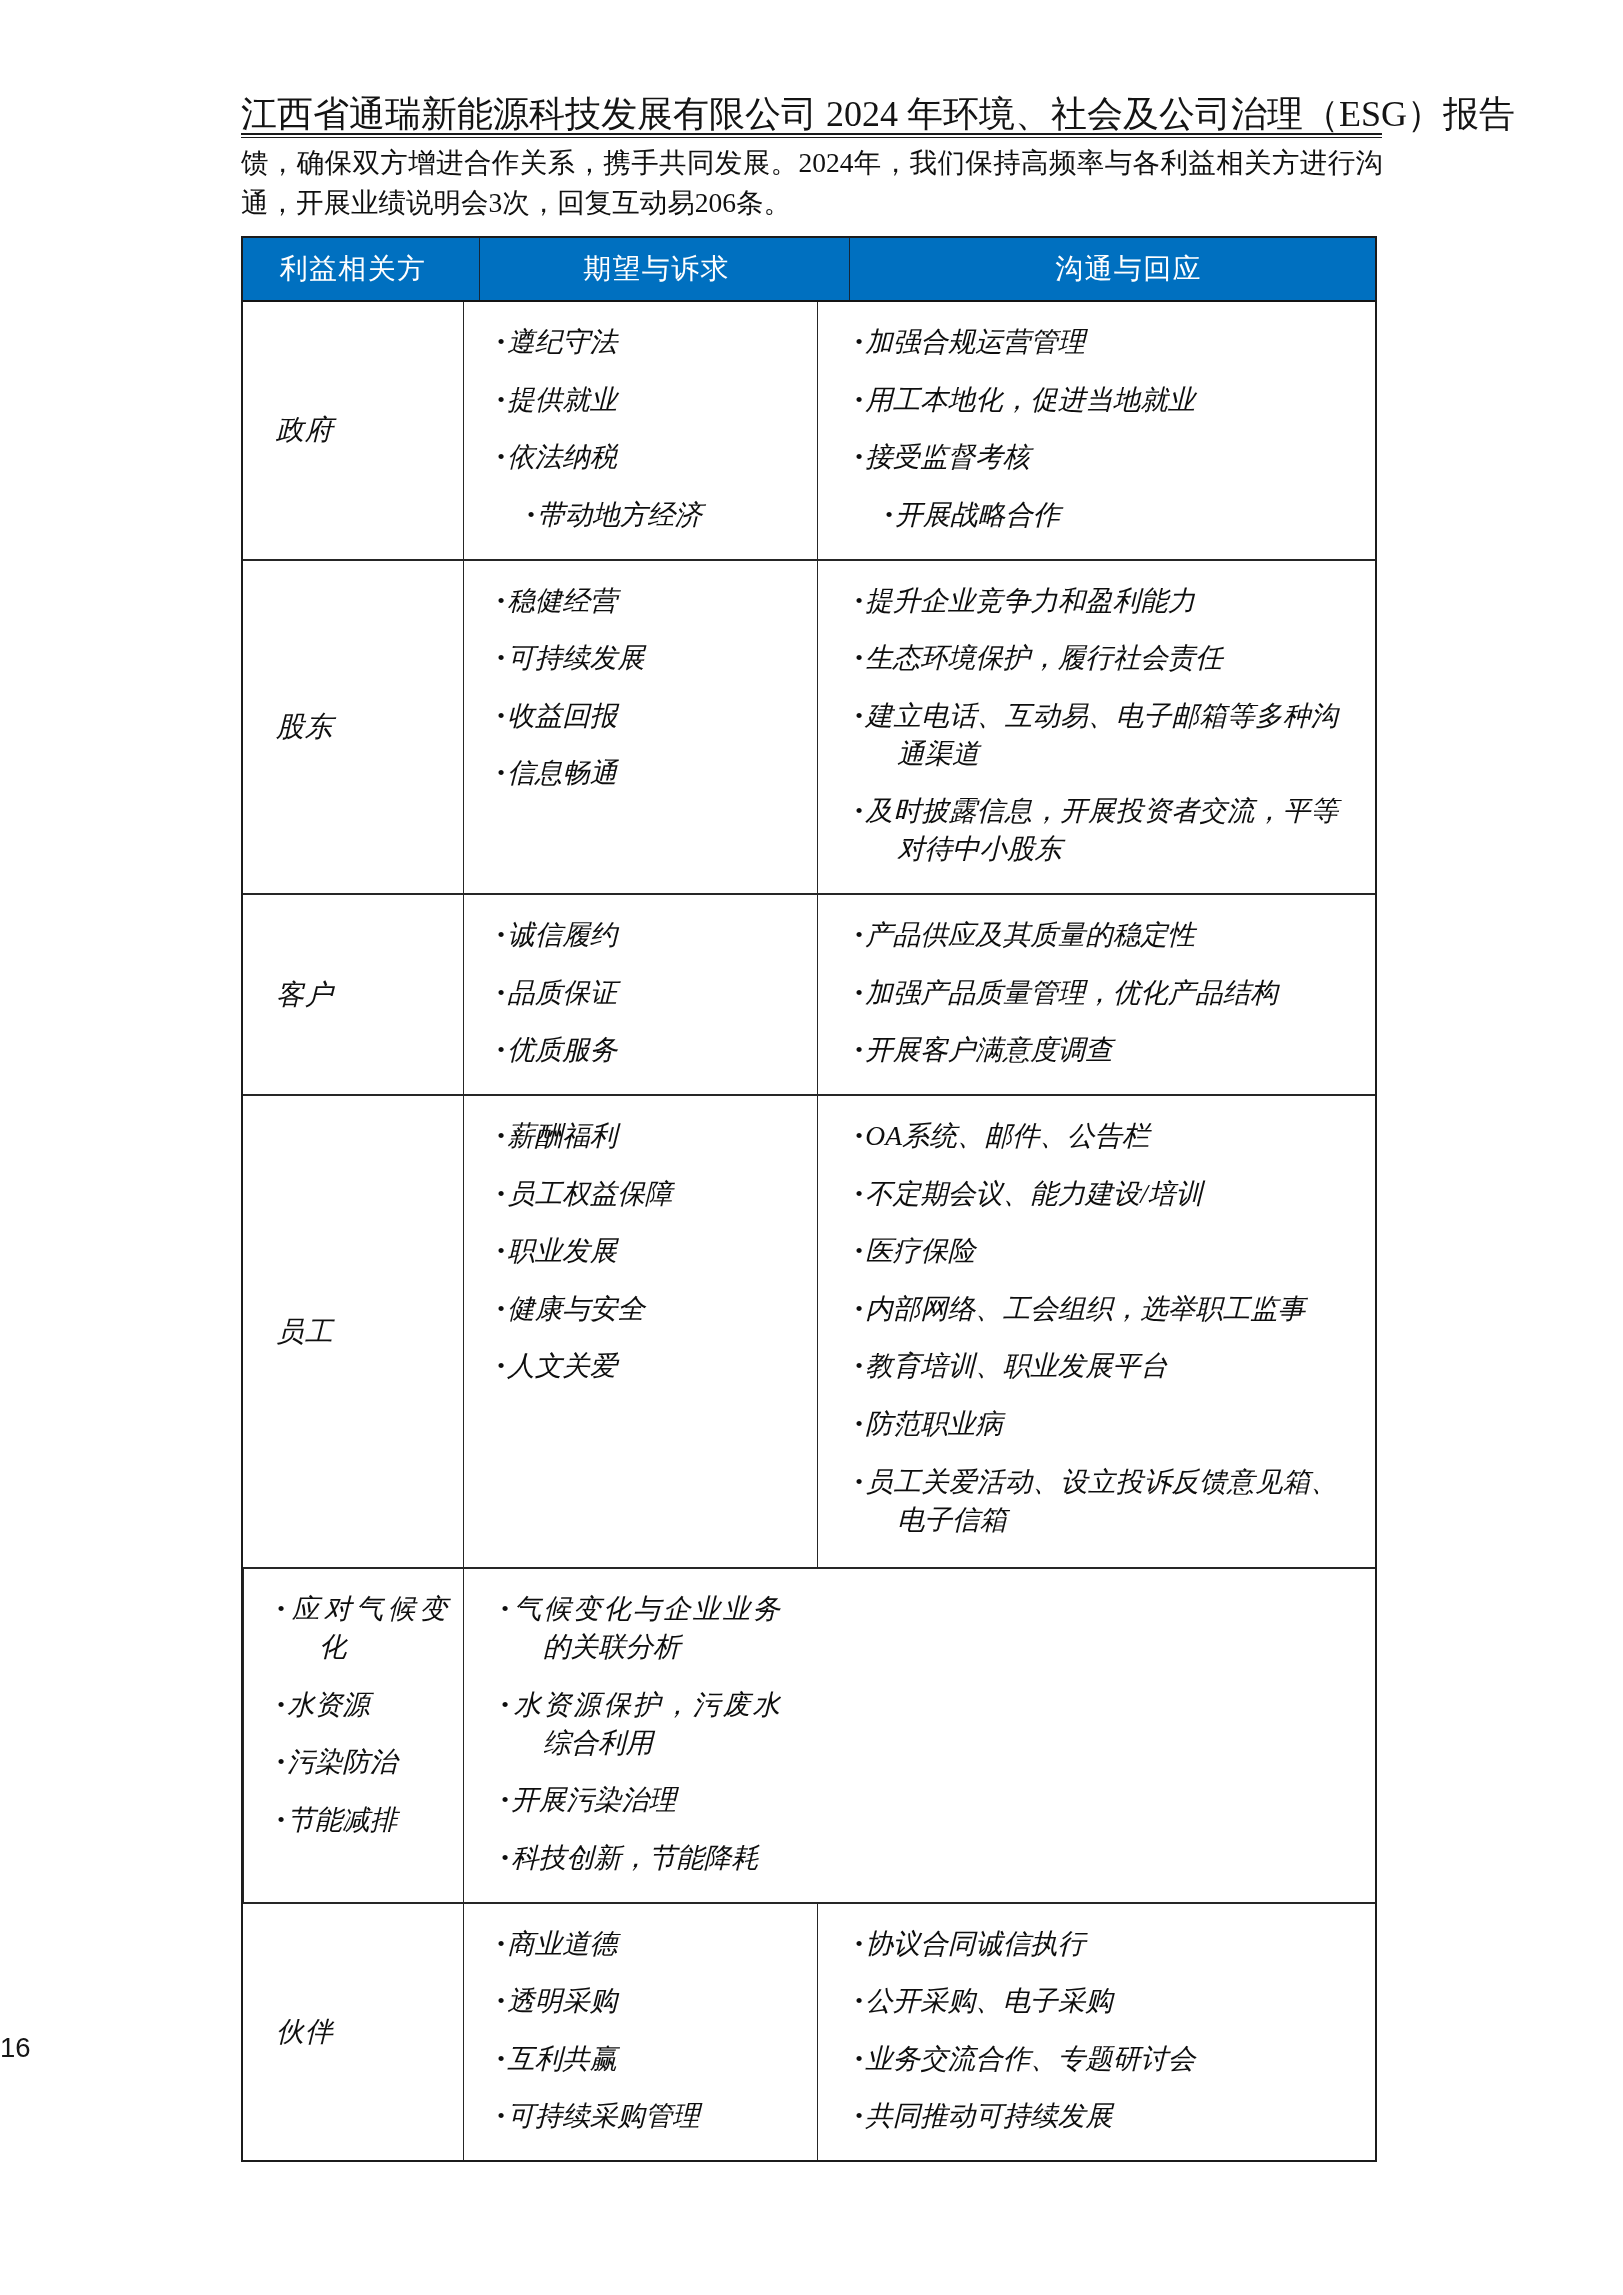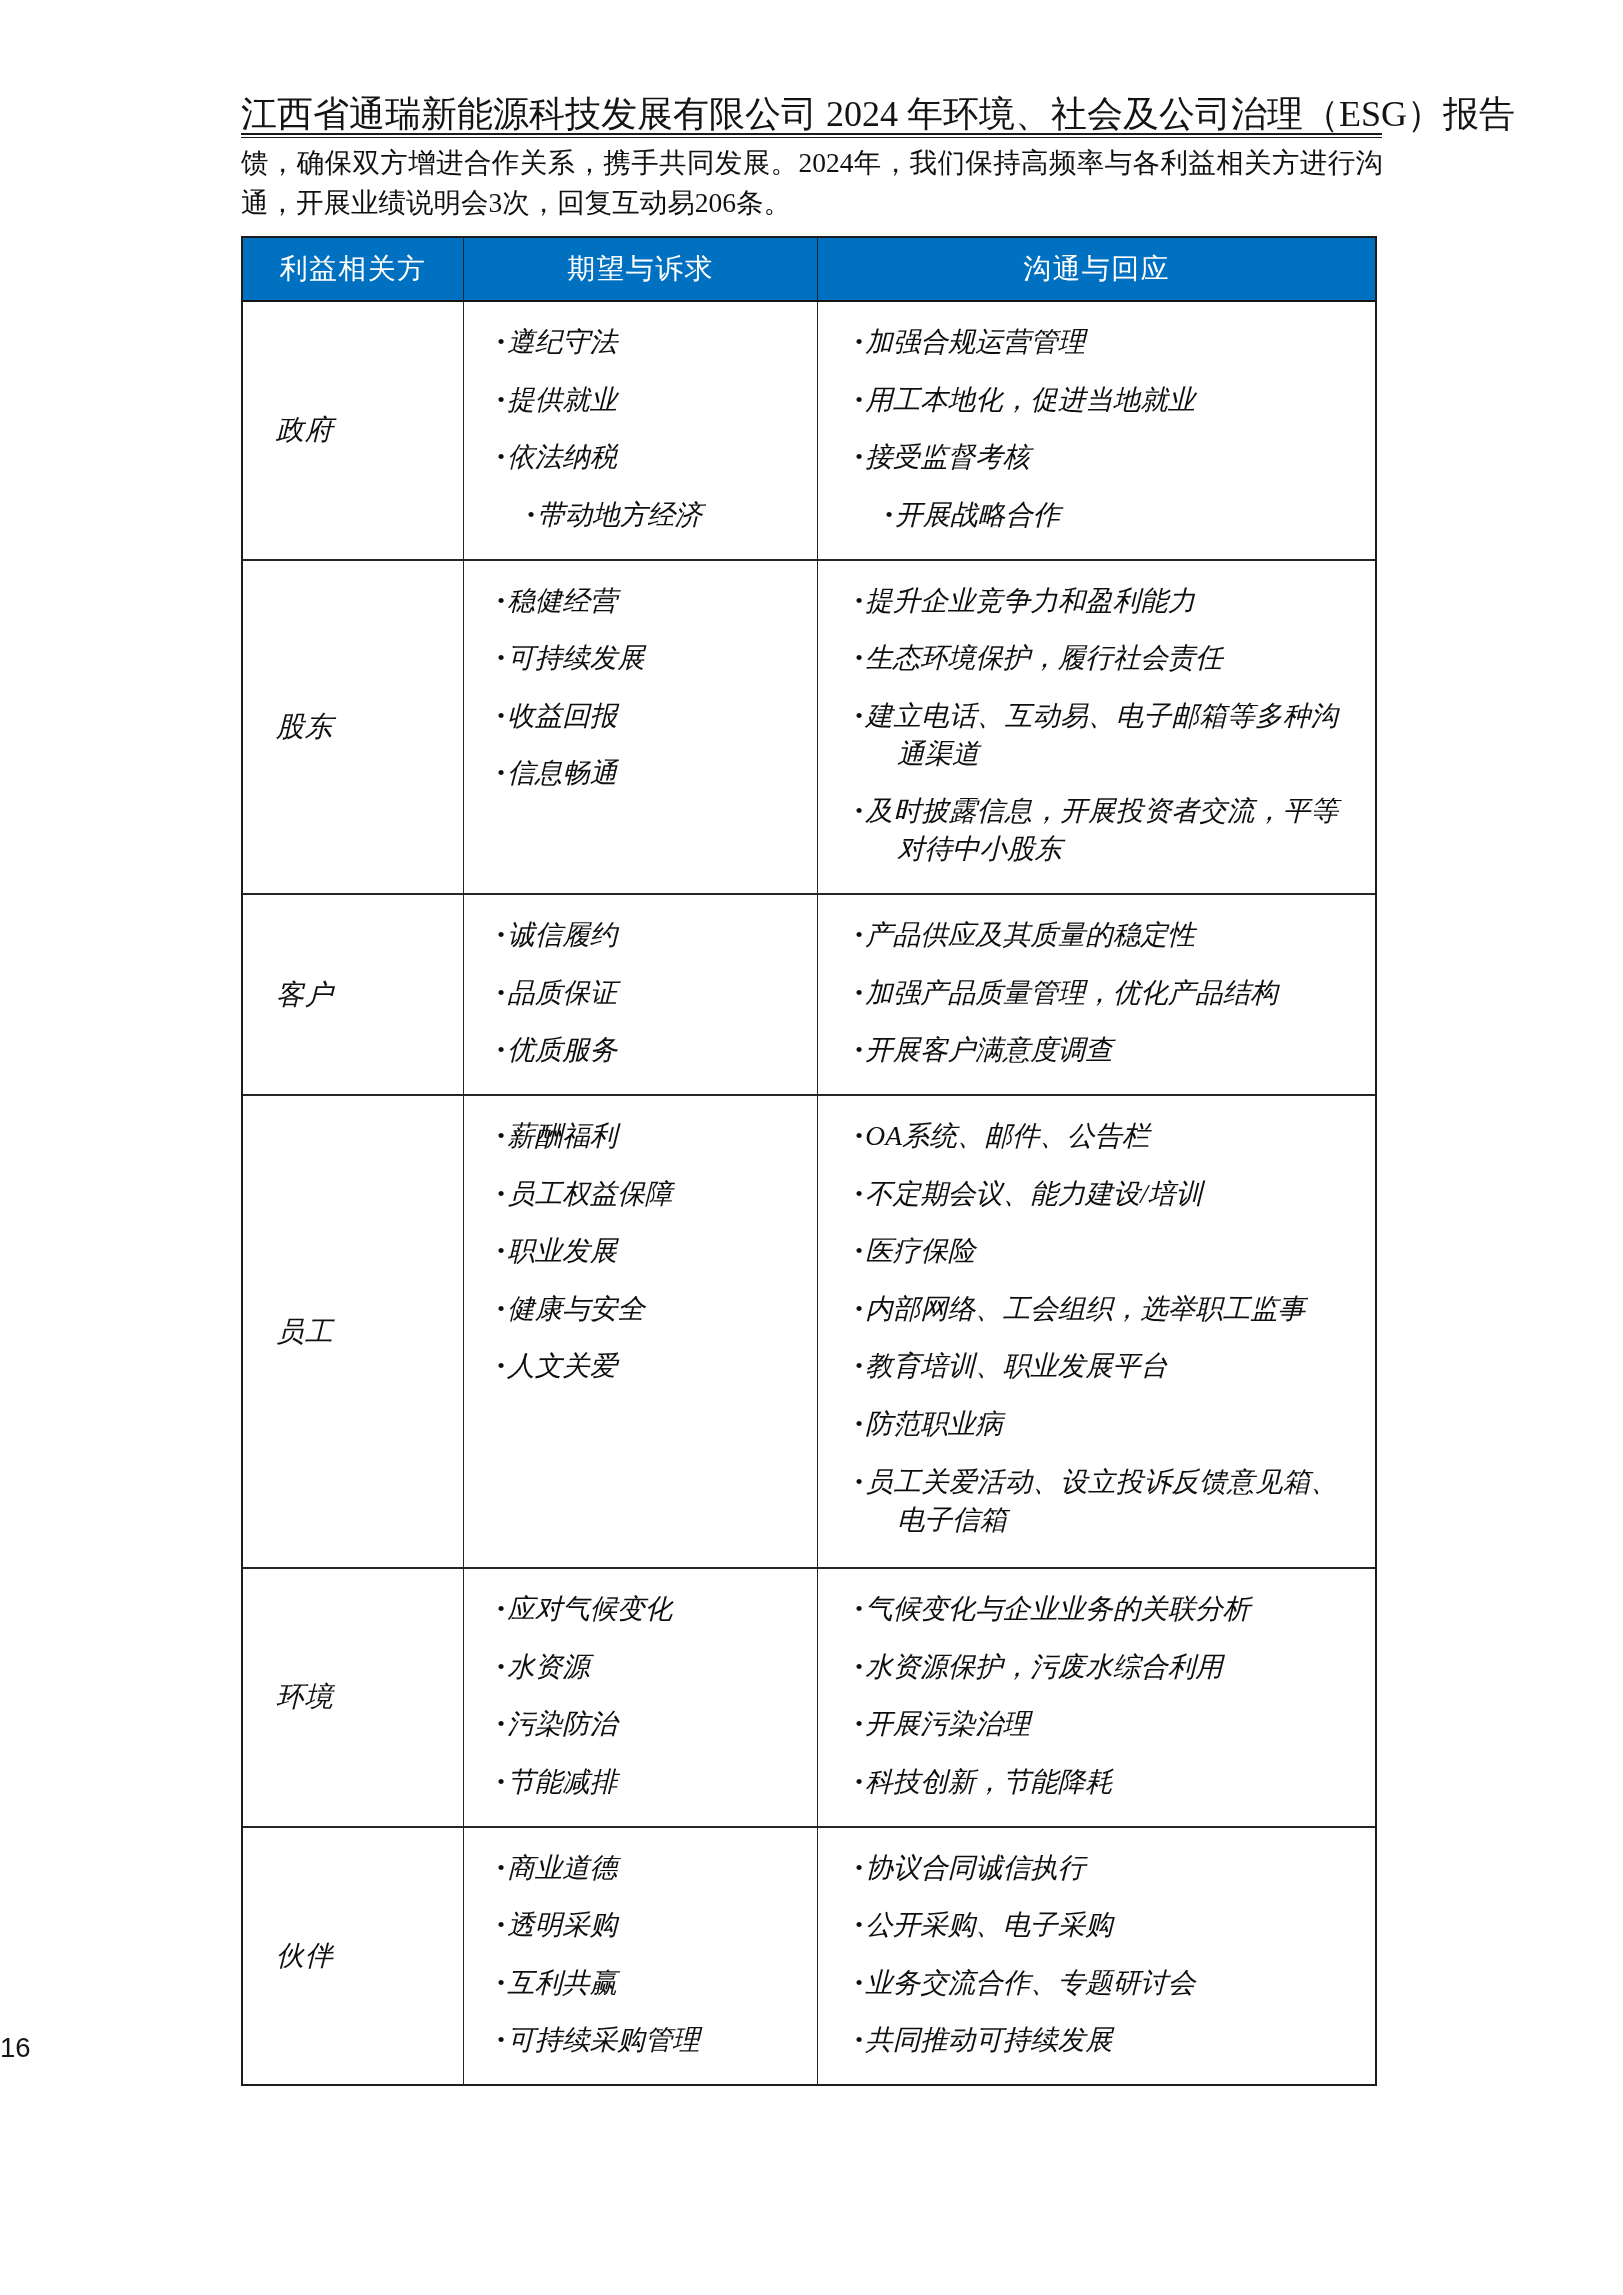--- a/index.html
+++ b/index.html
@@ -35,20 +35,21 @@
     position:absolute;left:241px;top:236px;width:1136px;
     border:2px solid #1c1c1c;
     box-sizing:border-box;
     background:#ffffff;
   }
   .thead{
     display:grid;grid-template-columns:220px 354px 558px;
     height:62px;
     background:var(--accent,#0070C0);
     border-bottom:2px solid #141414;
+    gap:16px;
   }
   .hcell{
     display:flex;align-items:center;justify-content:center;
     color:#ffffff;font-size:28px;letter-spacing:1.3px;
     box-sizing:border-box;
   }
   .hcell + .hcell{border-left:1.3px solid #14273a;}
   .trow{
     display:grid;grid-template-columns:220px 354px 558px;
   }
@@ -173,23 +174,20 @@
             <div class="bitem"><span class="bullet">•</span><span>不定期会议、能力建设/培训</span></div>
             <div class="bitem"><span class="bullet">•</span><span>医疗保险</span></div>
             <div class="bitem"><span class="bullet">•</span><span>内部网络、工会组织，选举职工监事</span></div>
             <div class="bitem"><span class="bullet">•</span><span>教育培训、职业发展平台</span></div>
             <div class="bitem"><span class="bullet">•</span><span>防范职业病</span></div>
             <div class="bitem"><span class="bullet">•</span><span>员工关爱活动、设立投诉反馈意见箱、电子信箱</span></div>
           </div>
   </div>
 
   <div class="trow">
-    <div class="cell c1">
-      <span>环境</span>
-    </div>
     <div class="cell c2">
             <div class="bitem"><span class="bullet">•</span><span>应对气候变化</span></div>
             <div class="bitem"><span class="bullet">•</span><span>水资源</span></div>
             <div class="bitem"><span class="bullet">•</span><span>污染防治</span></div>
             <div class="bitem"><span class="bullet">•</span><span>节能减排</span></div>
           </div>
     <div class="cell c3">
             <div class="bitem"><span class="bullet">•</span><span>气候变化与企业业务的关联分析</span></div>
             <div class="bitem"><span class="bullet">•</span><span>水资源保护，污废水综合利用</span></div>
             <div class="bitem"><span class="bullet">•</span><span>开展污染治理</span></div>

